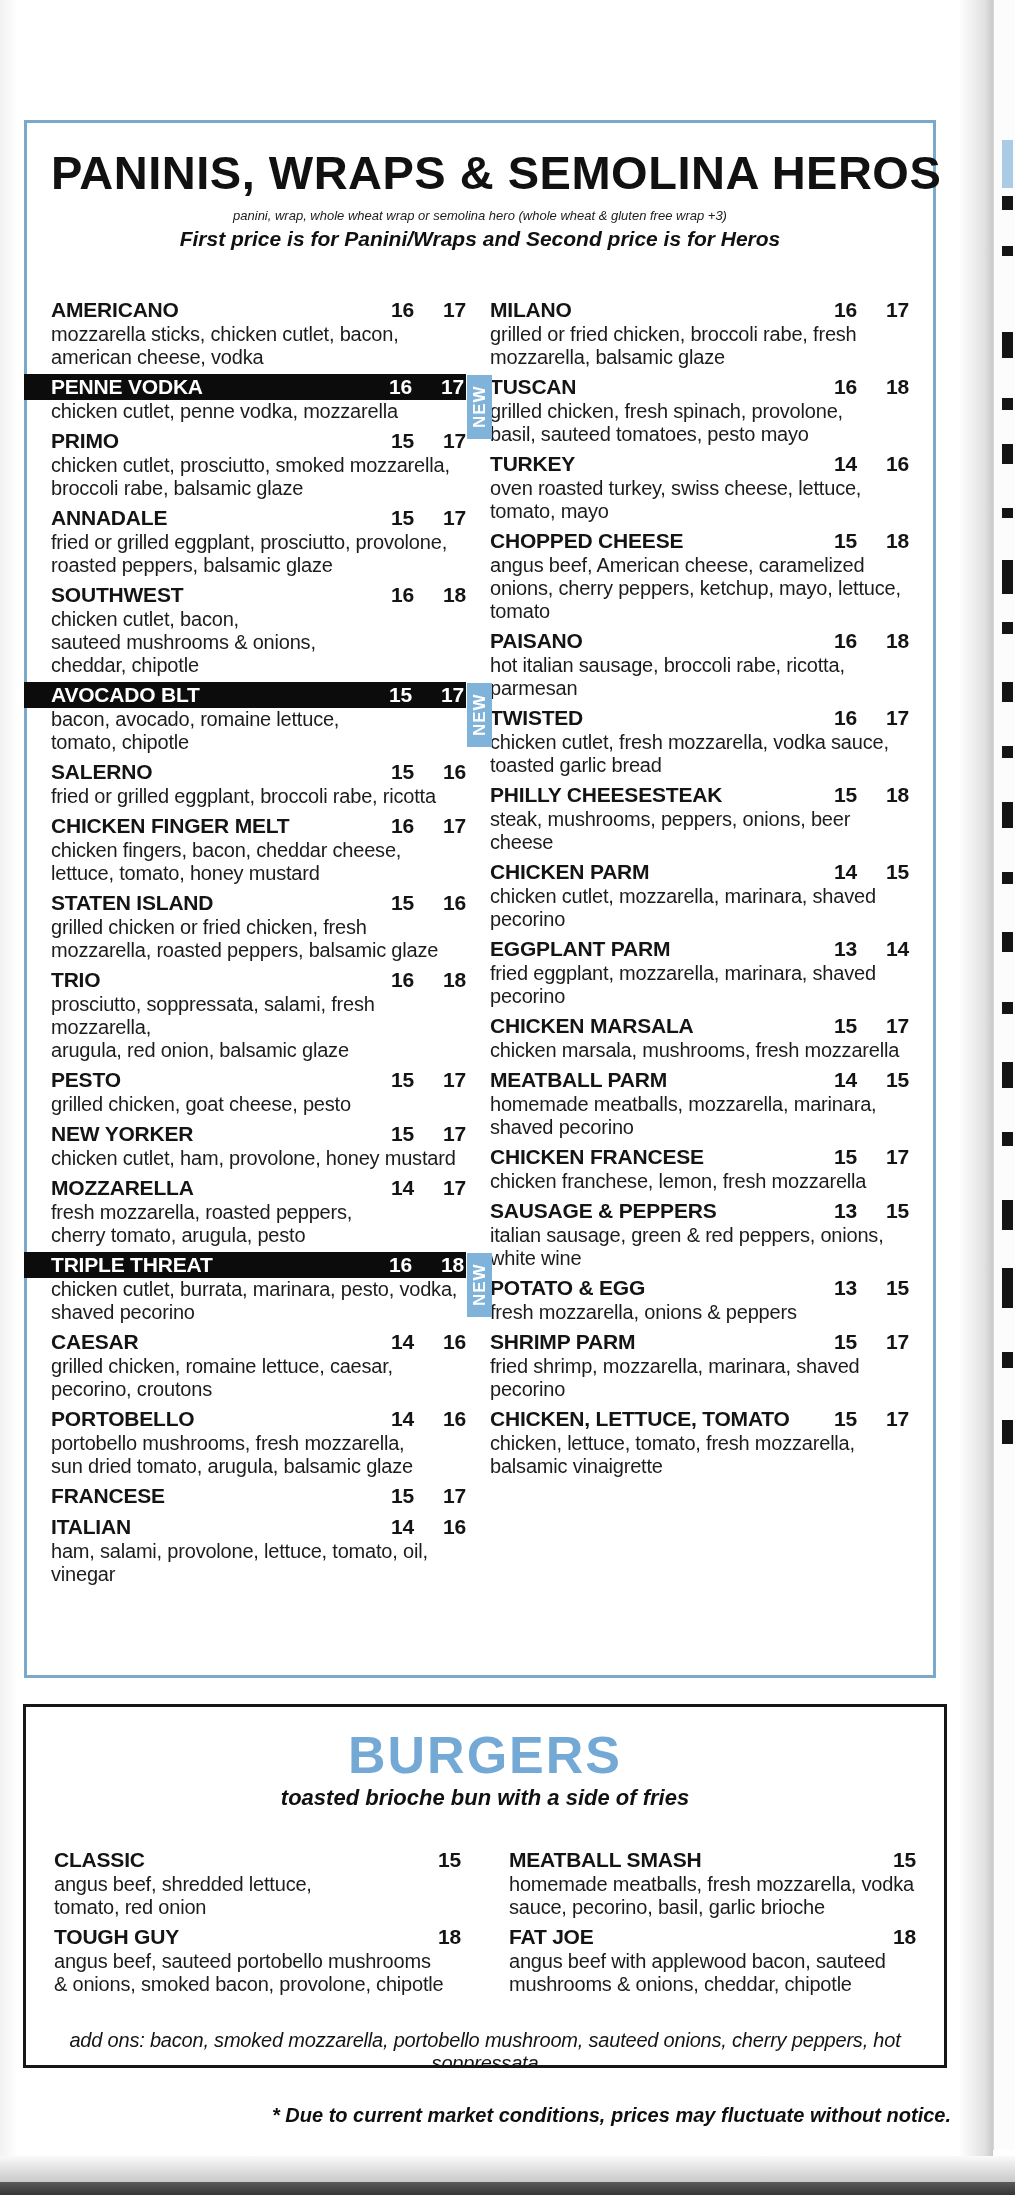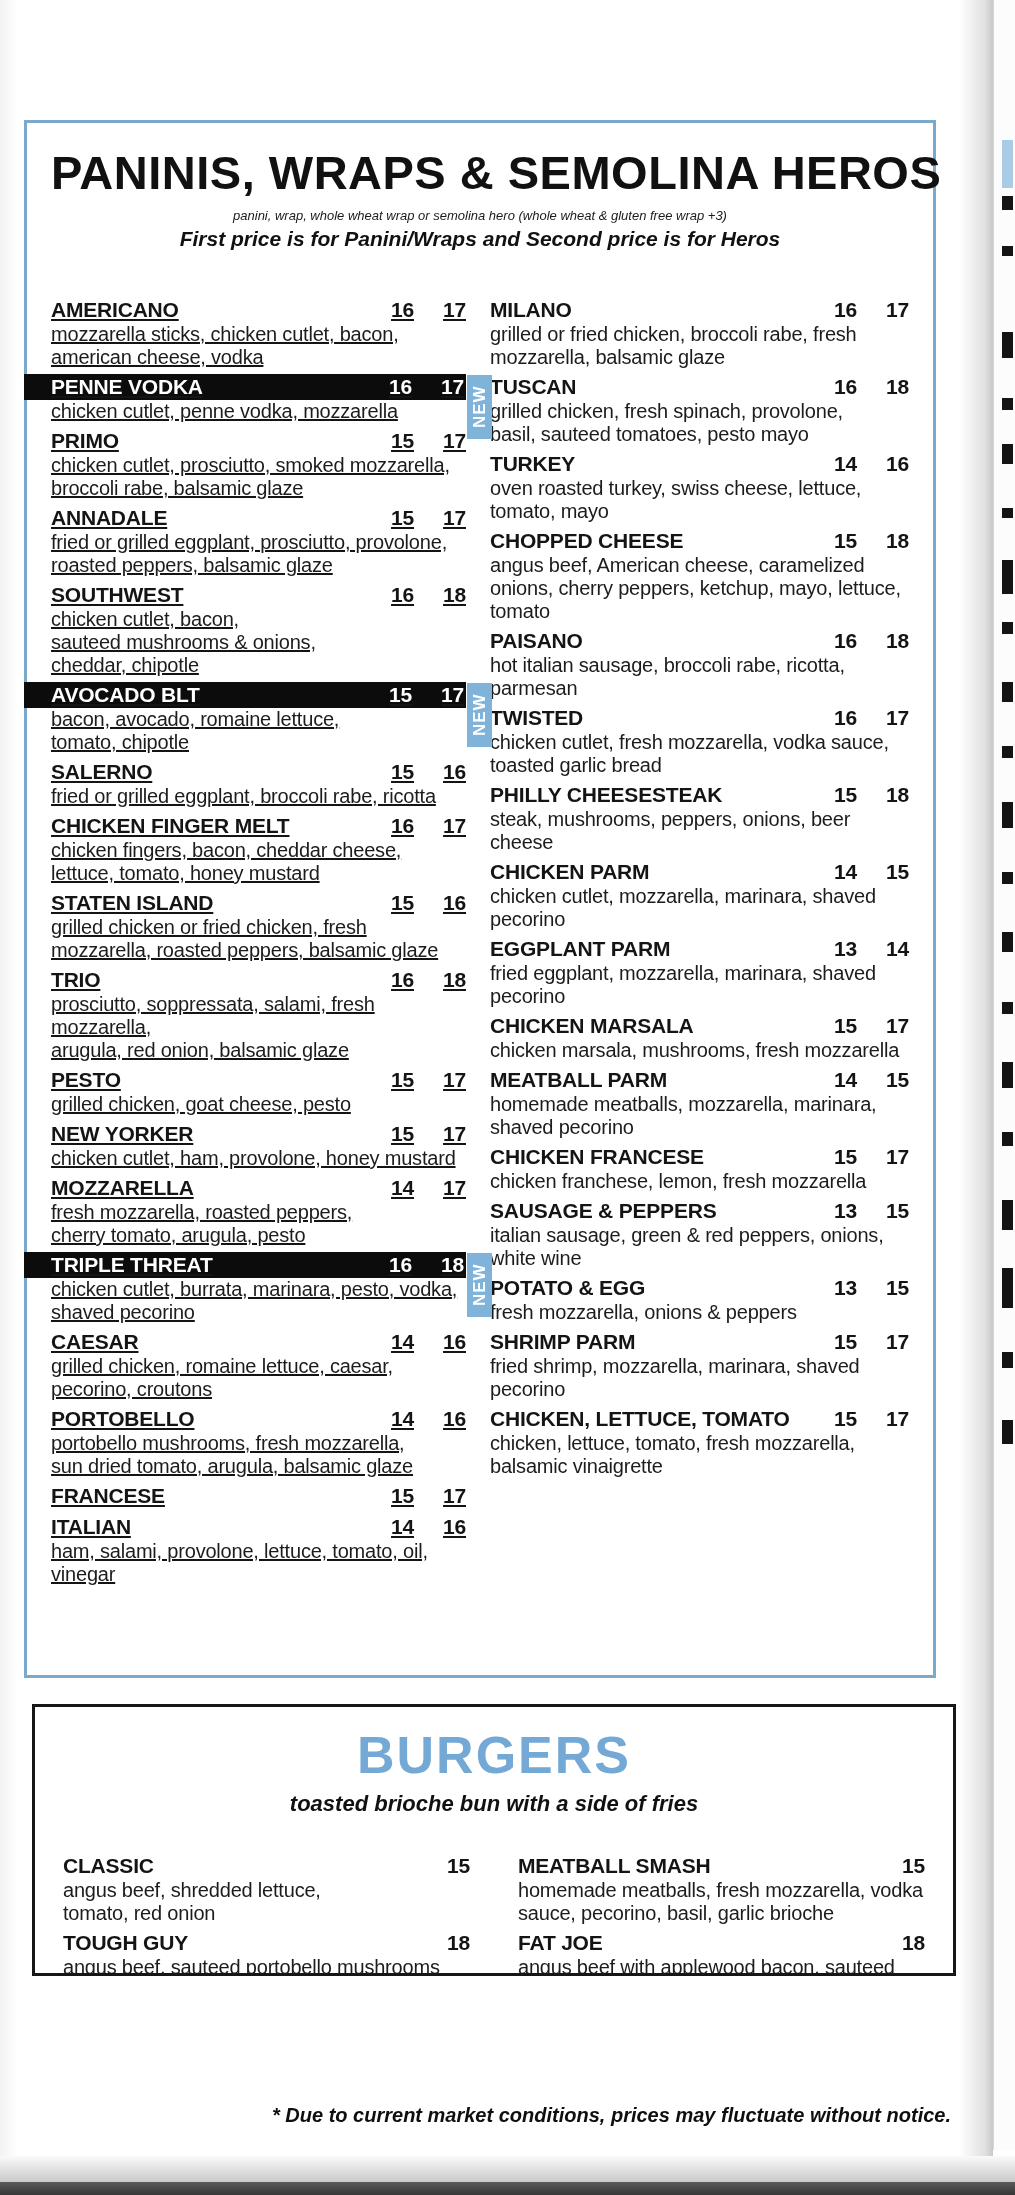--- a/index.html
+++ b/index.html
@@ -31,21 +31,21 @@
   }
   .p-sub {
     text-align:center; font-style:italic; font-size:13px;
     margin-top:8px; color:#1a1a1a;
   }
   .p-note {
     text-align:center; font-style:italic; font-weight:700;
     font-size:21px; margin-top:4px; color:#111;
   }
   .cols { display:flex; gap:24px; margin-top:46px; }
-  .col-left { width:415px;text-decoration:underline; }
+  .col-left { width:415px; }
   .col-right { width:419px; }
 
   .item { margin-bottom:5px; }
   .head {
     display:flex; align-items:baseline; position:relative;
     font-weight:700; font-size:21px; line-height:26px;
     letter-spacing:-0.2px; white-space:nowrap;
   }
   .head .name { flex:1; overflow:hidden; }
   .head .price { width:52px; text-align:right; font-weight:700; }
@@ -63,32 +63,32 @@
     background:#7fb3da; color:#fff;
     font-size:17px; font-weight:700; letter-spacing:1px;
     display:none; align-items:center; justify-content:center;
     writing-mode:vertical-rl; transform:rotate(180deg);
     z-index:2;
   }
   .item.has-new .new-badge { display:flex; }
 
   
   .burgers-box {
-    position:absolute; left:32px; top:1704px;
-    width:924px; height:272px;
+    position:absolute; left:23px; top:1704px;
+    width:924px; height:364px;
     border:3px solid #161616; background:#fff;
     padding:18px 28px 0 28px; overflow:hidden;
   }
   .b-title {
     text-align:center; font-size:52px; font-weight:700;
     color:#74a9d6; letter-spacing:2px;
   }
   .b-sub {
     text-align:center; font-style:italic; font-weight:700;
-    font-size:22px; margin-top:6px; color:#111;
+    font-size:22px; margin-top:0; color:#111;
   }
   .bcols { display:flex; gap:48px; margin-top:36px; }
   .bcol { flex:1; }
   .bitem .head .price { width:40px; }
   .addons {
     text-align:center; font-style:italic; font-size:20px;
     margin-top:28px; color:#141414; letter-spacing:-0.2px;
   }
 
   

